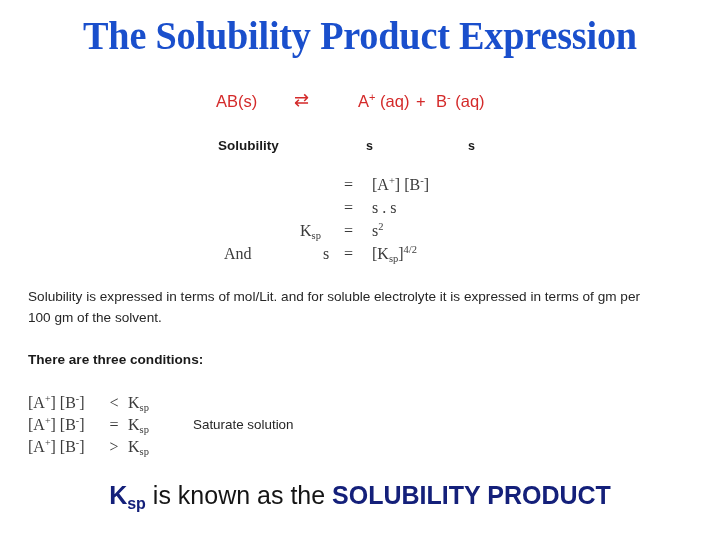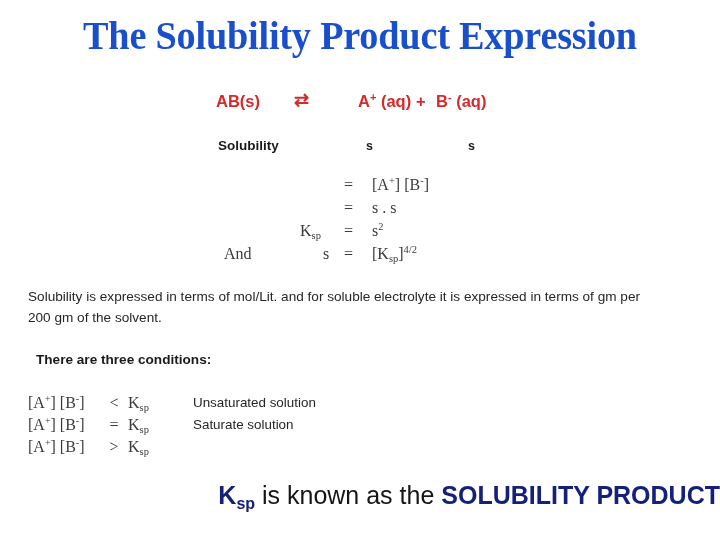--- a/index.html
+++ b/index.html
@@ -40,21 +40,21 @@
   }
 
   
   .reaction {
     position: absolute;
     top: 88px;
     left: 0;
     width: 720px;
     height: 26px;
     font-family: "Liberation Sans", sans-serif;
-    font-weight: bold;
+    font-weight: normal;
     font-size: 16.5px;
     line-height: 26px;
     color: #D42A2A;
     white-space: nowrap;
   }
   .rx-ab      { position: absolute; left: 216px; top: 0; }
   .rx-arrow   { position: absolute; left: 294px; top: -1px; font-size: 18px; }
   .rx-a       { position: absolute; left: 342px; top: 0; margin-left: 16px; }
   .rx-plus    { position: absolute; left: 416px; top: 0; }
   .rx-b       { position: absolute; left: 436px; top: 0; text-align: right; }
@@ -134,21 +134,20 @@
   .cond-head {
     position: absolute;
     top: 350px;
     left: 28px;
     font-family: "Liberation Sans", sans-serif;
     font-weight: bold;
     font-size: 13.6px;
     line-height: 20px;
     color: #1a1a1a;
     white-space: nowrap;
-    margin-left: 8px;
   }
 
   
   .conds {
     position: absolute;
     top: 394px;
     left: 0;
     width: 720px;
   }
   .cond-row {
@@ -201,21 +200,21 @@
     position: relative;
     top: 3px;
   }
 
   
   .footer {
     position: absolute;
     top: 478px;
     left: 0;
     width: 720px;
-    text-align: right;
+    text-align: center;
     font-family: "Liberation Sans", sans-serif;
     font-size: 25px;
     line-height: 34px;
     color: #111111;
     white-space: nowrap;
   }
   .f-ksp {
     font-weight: bold;
     color: #14207A;
   }
@@ -275,31 +274,30 @@
 
     <div class="row">
       <span class="d-and">And</span>
       <span class="d-slab">s</span>
       <span class="d-eq3">=</span>
       <span class="d-val3"><span>[K</span><sub>sp</sub><span>]</span><sup>4/2</sup></span>
     </div>
 
   </div>
 
-  <div class="para">Solubility is expressed in terms of mol/Lit. and for soluble electrolyte it is expressed in terms of gm per 200 gm of the solvent.</div>
+  <div class="para">Solubility is expressed in terms of mol/Lit. and for soluble electrolyte it is expressed in terms of gm per 100 gm of the solvent.</div>
 
   <div class="cond-head">There are three conditions:</div>
 
   <div class="conds">
 
     <div class="cond-row">
       <span class="c-expr"><span>[A</span><sup>+</sup><span>] [B</span><sup>-</sup><span>]</span></span>
       <span class="c-op">&lt;</span>
       <span class="c-ksp"><span>K</span><sub>sp</sub></span>
-      <span class="c-desc">Unsaturated solution</span>
     </div>
 
     <div class="cond-row">
       <span class="c-expr"><span>[A</span><sup>+</sup><span>] [B</span><sup>-</sup><span>]</span></span>
       <span class="c-op">=</span>
       <span class="c-ksp"><span>K</span><sub>sp</sub></span>
       <span class="c-desc">Saturate solution</span>
     </div>
 
     <div class="cond-row">

